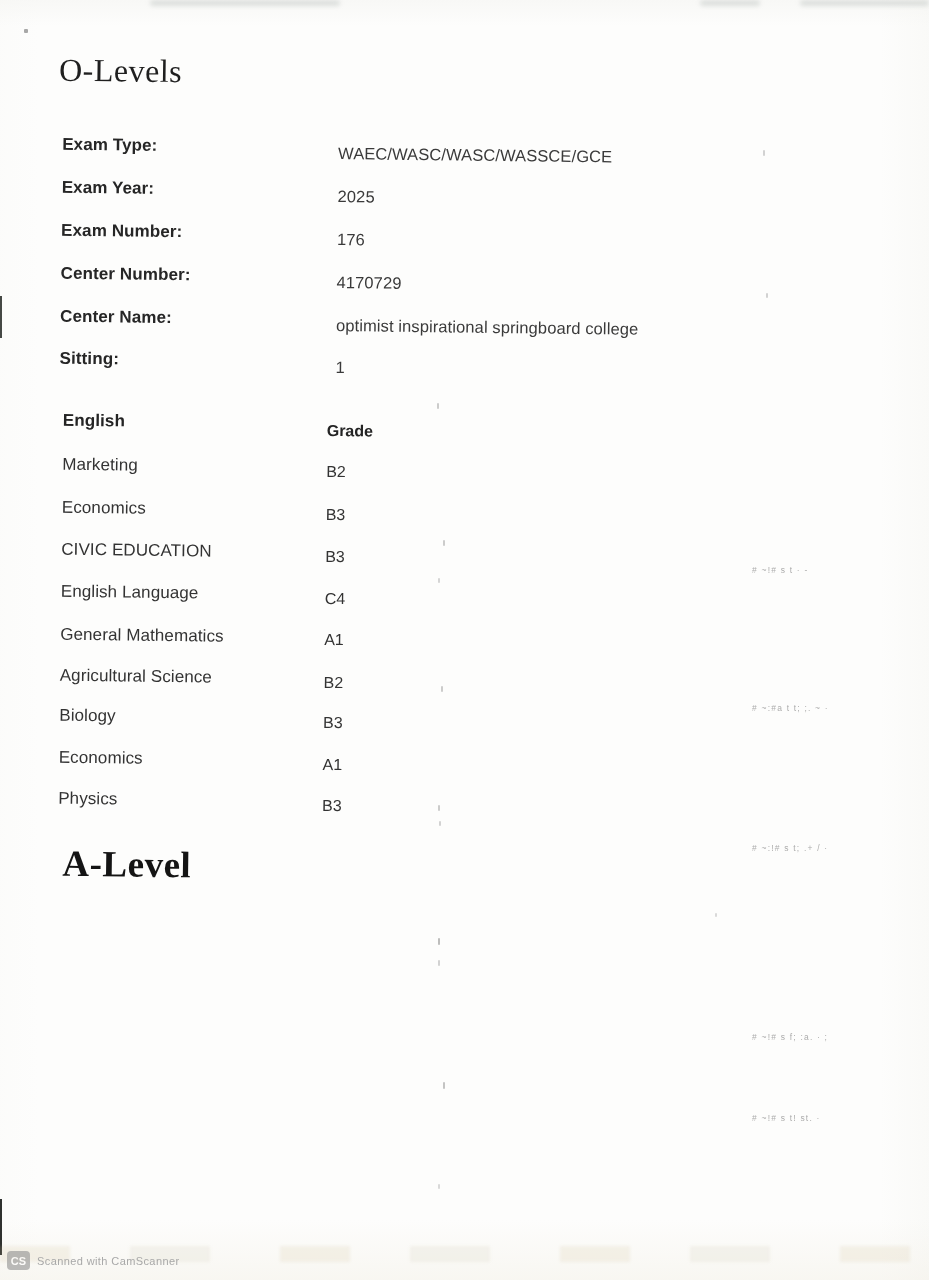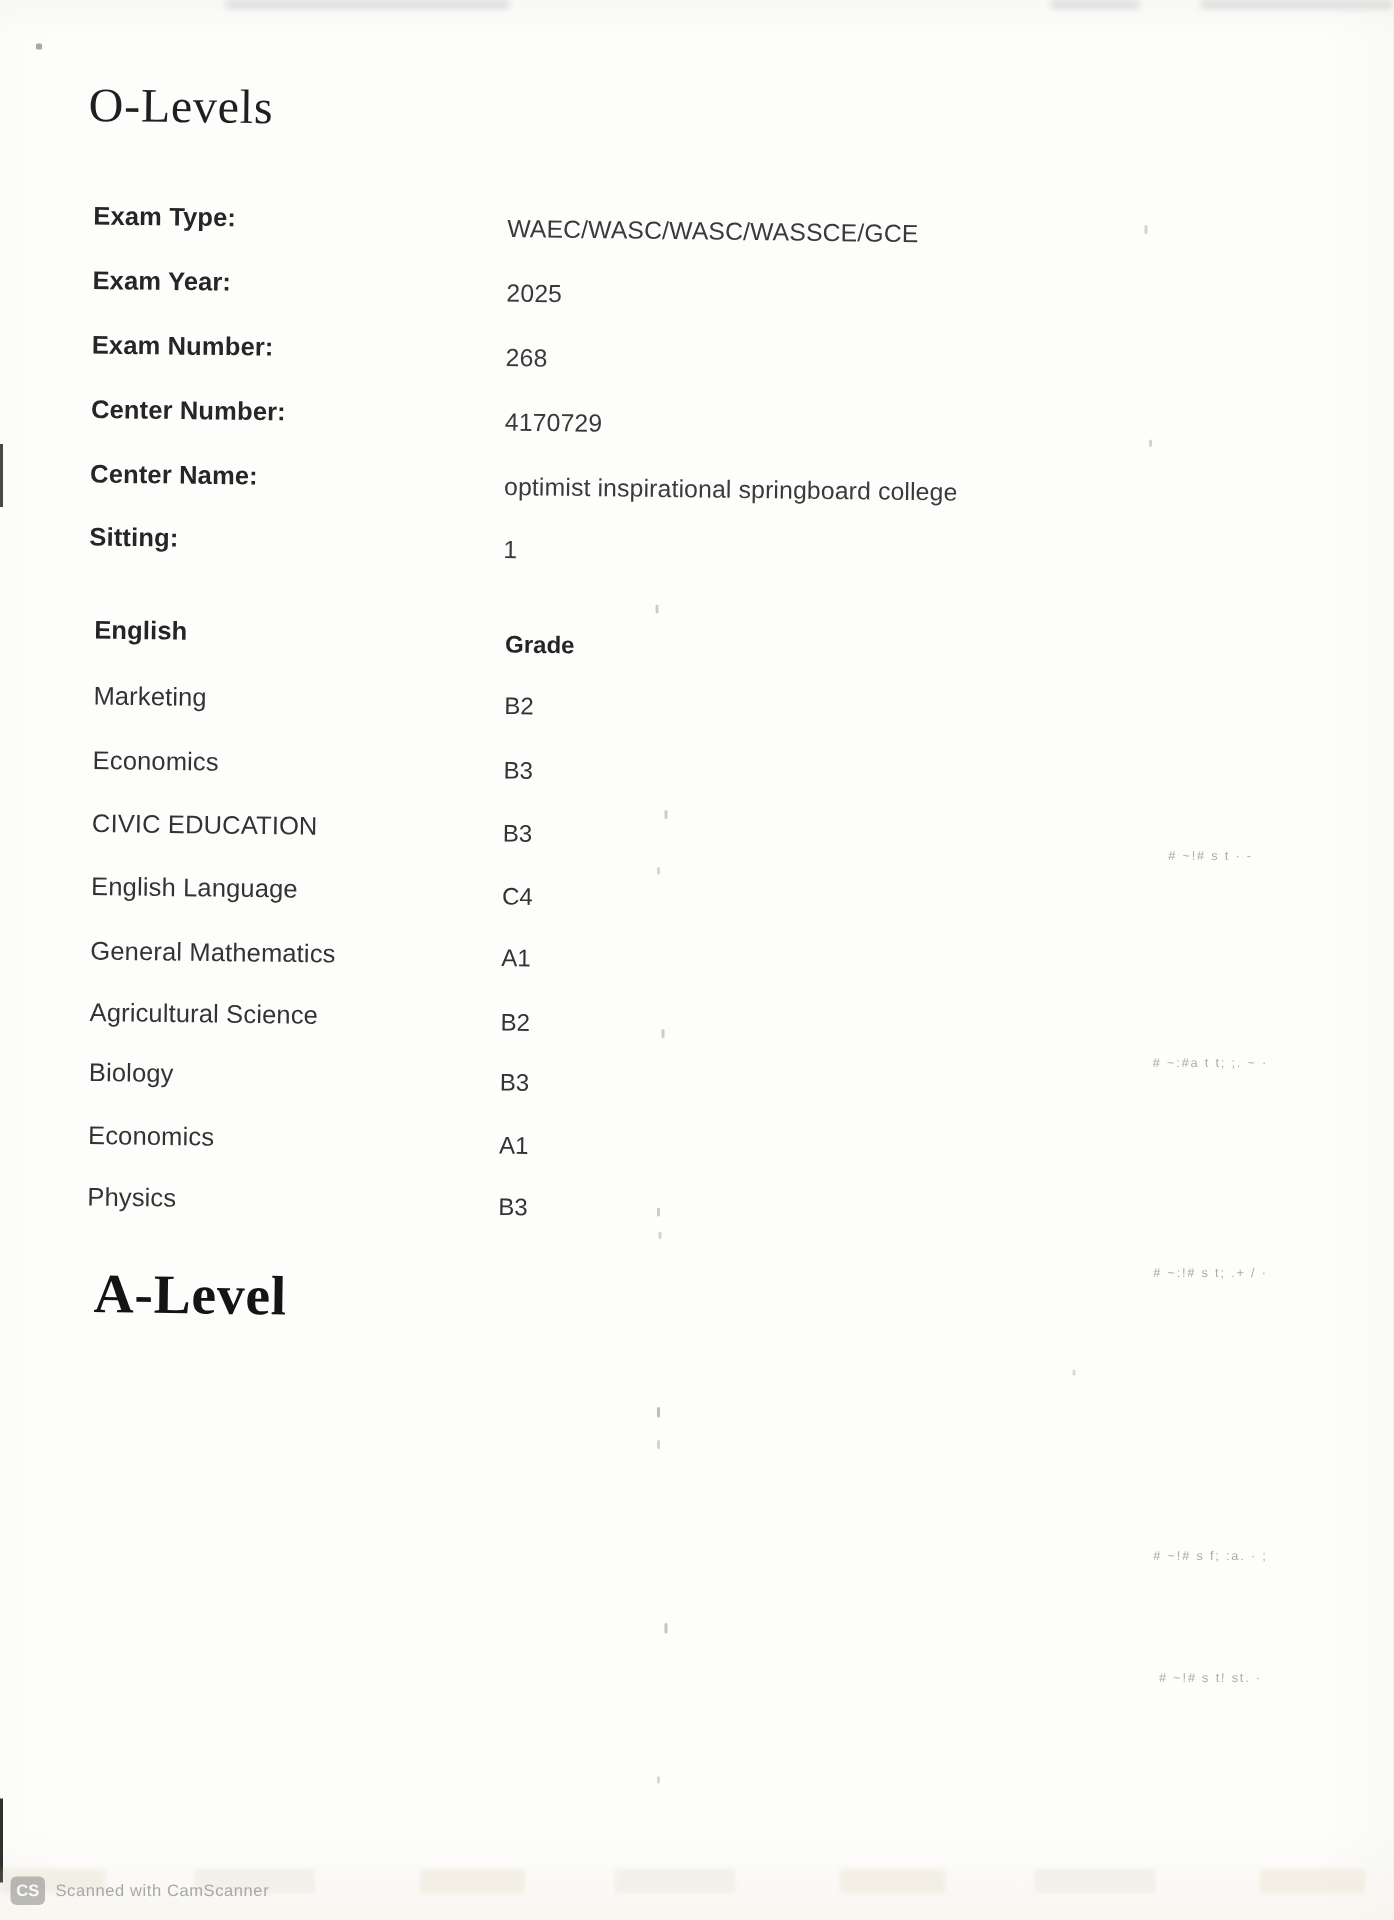--- a/index.html
+++ b/index.html
@@ -28,29 +28,29 @@
     font-family:"Liberation Serif", serif;
     font-size:37px;font-weight:700;letter-spacing:.5px;color:#141414;
   }
 
   .meta-row{position:absolute;left:0;width:760px;height:24px;}
   .meta-label{position:absolute;left:64px;top:0;font-weight:700;font-size:17px;color:#262626;letter-spacing:.1px;}
   .meta-value{position:absolute;left:340px;top:6px;font-size:16.5px;font-weight:400;color:#3a3a3a;letter-spacing:.1px;}
 
   .tbl-row{position:absolute;left:0;width:760px;height:24px;}
   .tbl-subject{position:absolute;left:68px;top:0;font-size:17px;color:#333;letter-spacing:.1px;}
-  .tbl-grade{position:absolute;left:342px;top:5px;font-size:16px;color:#333;}
+  .tbl-grade{position:absolute;left:332px;top:5px;font-size:16px;color:#333;}
   .tbl-head .tbl-subject{font-weight:700;color:#242424;}
   .tbl-head .tbl-grade{font-weight:700;color:#242424;}
 
   
   .bleed{
     position:absolute;left:752px;width:110px;height:12px;
     font-size:8.5px;color:#5f5f5f;opacity:.52;
-    filter:blur(.35px);letter-spacing:1.2px;white-space:nowrap;text-align:center;
+    filter:blur(.35px);letter-spacing:1.2px;white-space:nowrap;
   }
 
   
   .speck{position:absolute;background:#6f6f6f;opacity:.35;border-radius:1px;}
   .edge-sliver{position:absolute;background:#181b18;}
   .top-smudge{position:absolute;top:0;height:6px;background:rgba(150,160,158,.28);filter:blur(2px);border-radius:3px;}
   .bottom-band{
     position:absolute;left:0;top:1246px;width:929px;height:16px;
     background:repeating-linear-gradient(90deg,
       rgba(213,198,165,.20) 0 70px, rgba(255,255,255,0) 70px 130px,
@@ -78,21 +78,21 @@
     <div class="meta-row" style="top:135px">
       <span class="meta-label">Exam Type:</span>
       <span class="meta-value">WAEC/WASC/WASC/WASSCE/GCE</span>
     </div>
     <div class="meta-row" style="top:178px">
       <span class="meta-label">Exam Year:</span>
       <span class="meta-value">2025</span>
     </div>
     <div class="meta-row" style="top:221px">
       <span class="meta-label">Exam Number:</span>
-      <span class="meta-value">268</span>
+      <span class="meta-value">176</span>
     </div>
     <div class="meta-row" style="top:264px">
       <span class="meta-label">Center Number:</span>
       <span class="meta-value">4170729</span>
     </div>
     <div class="meta-row" style="top:307px">
       <span class="meta-label">Center Name:</span>
       <span class="meta-value">optimist inspirational springboard college</span>
     </div>
     <div class="meta-row" style="top:349px">

